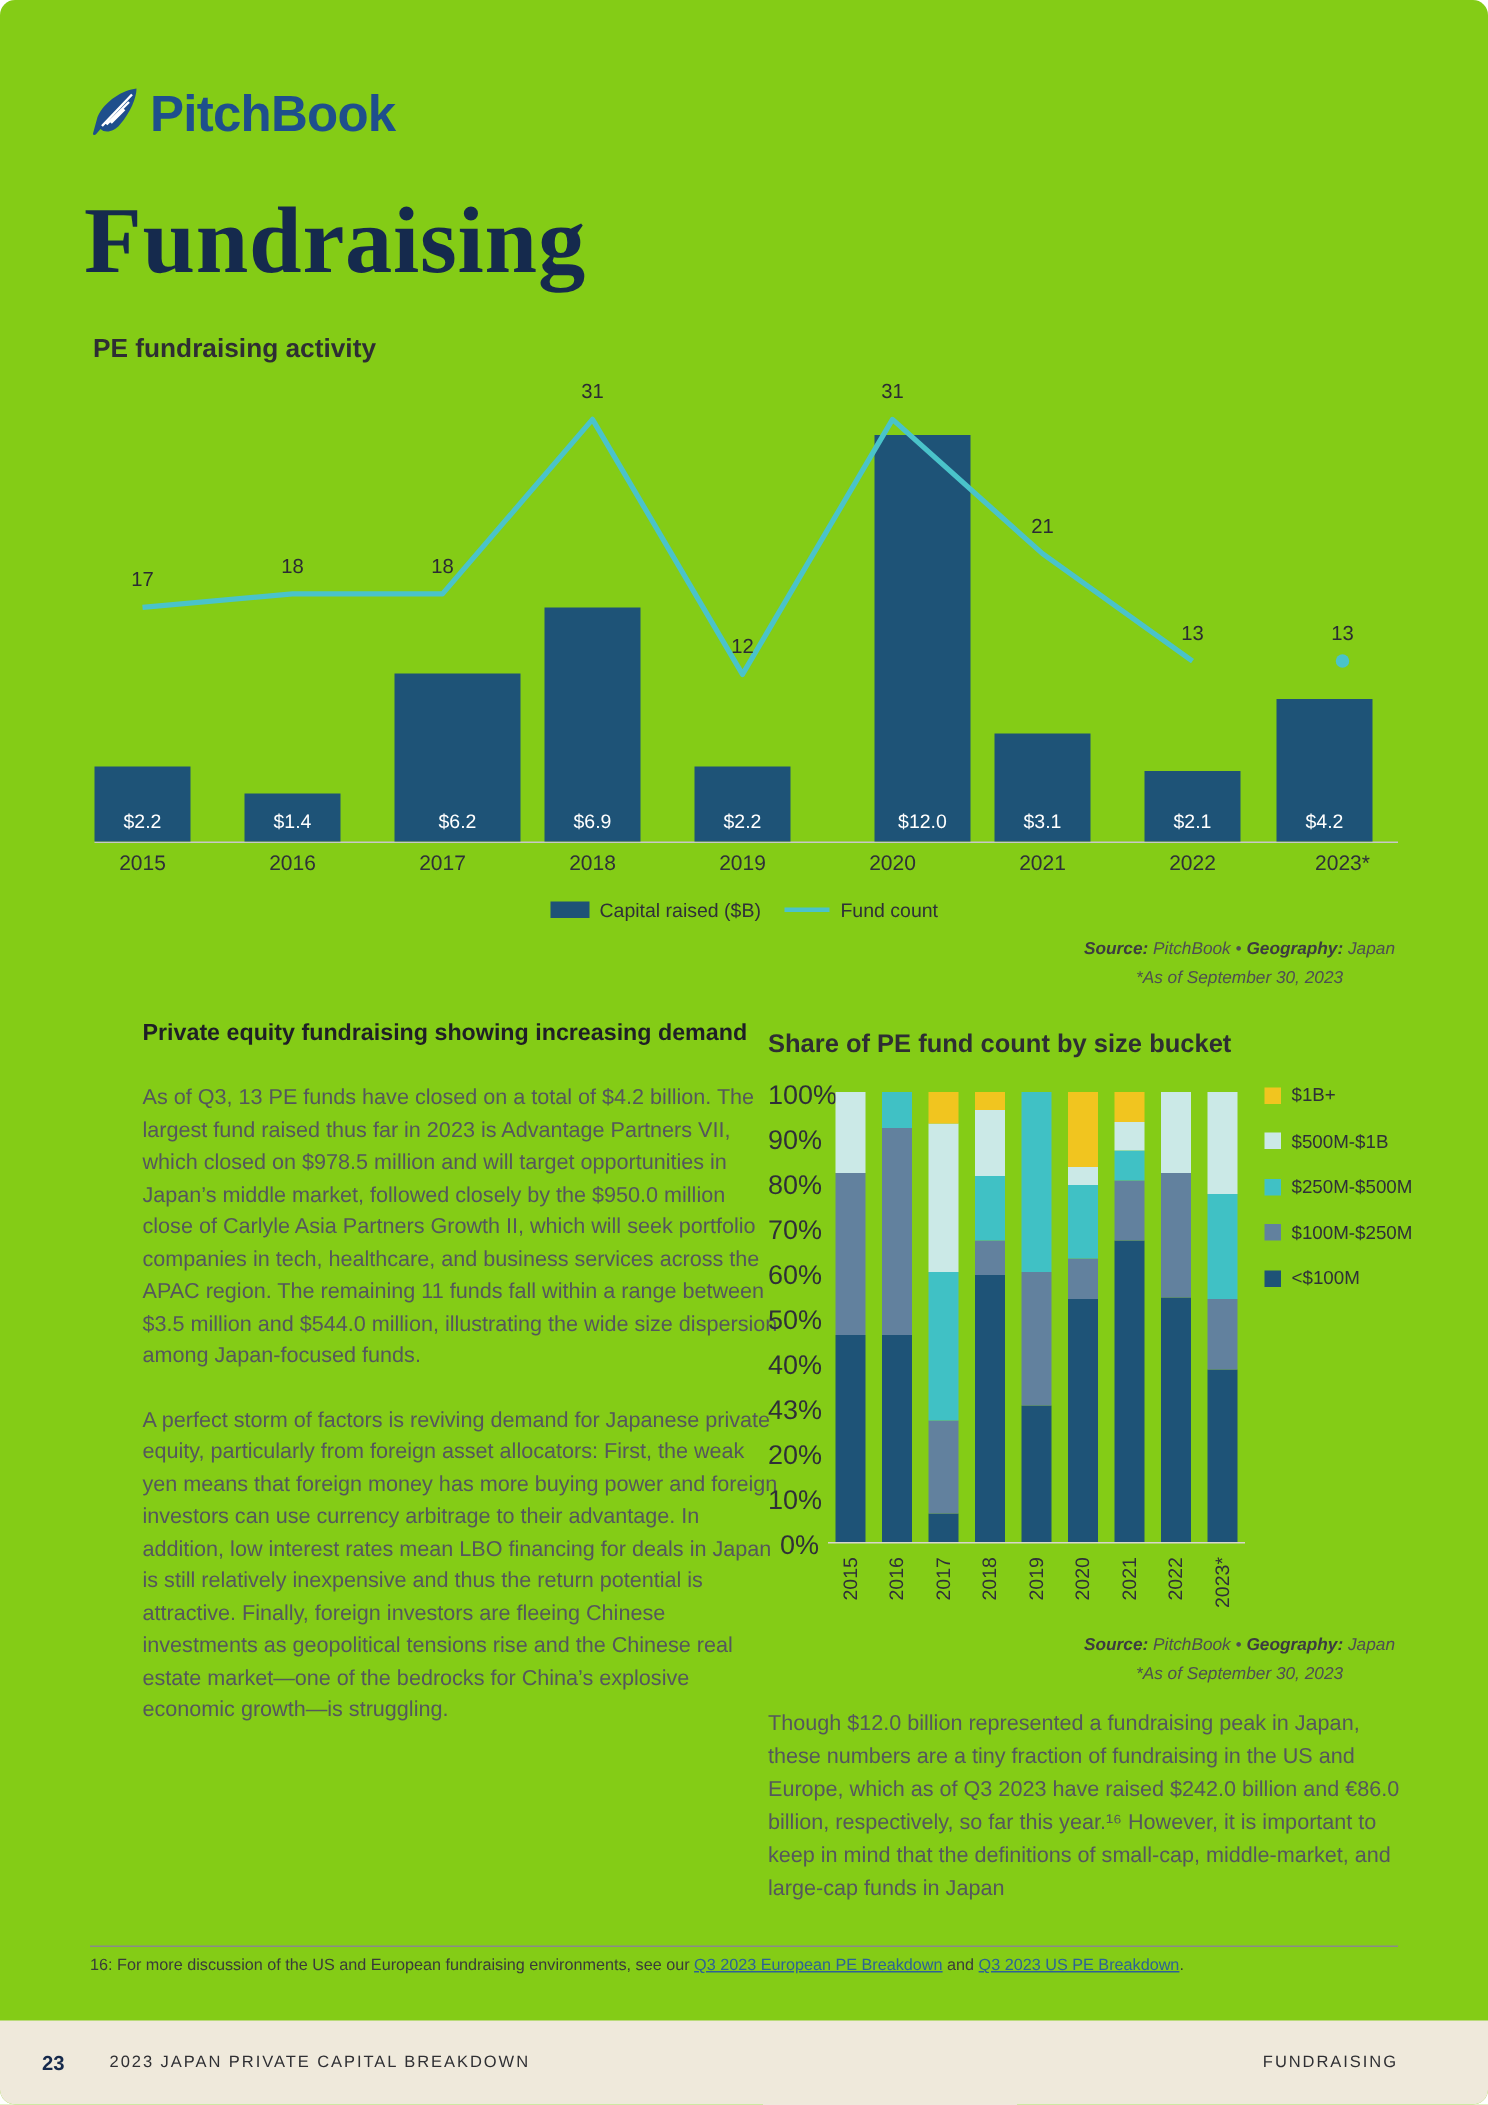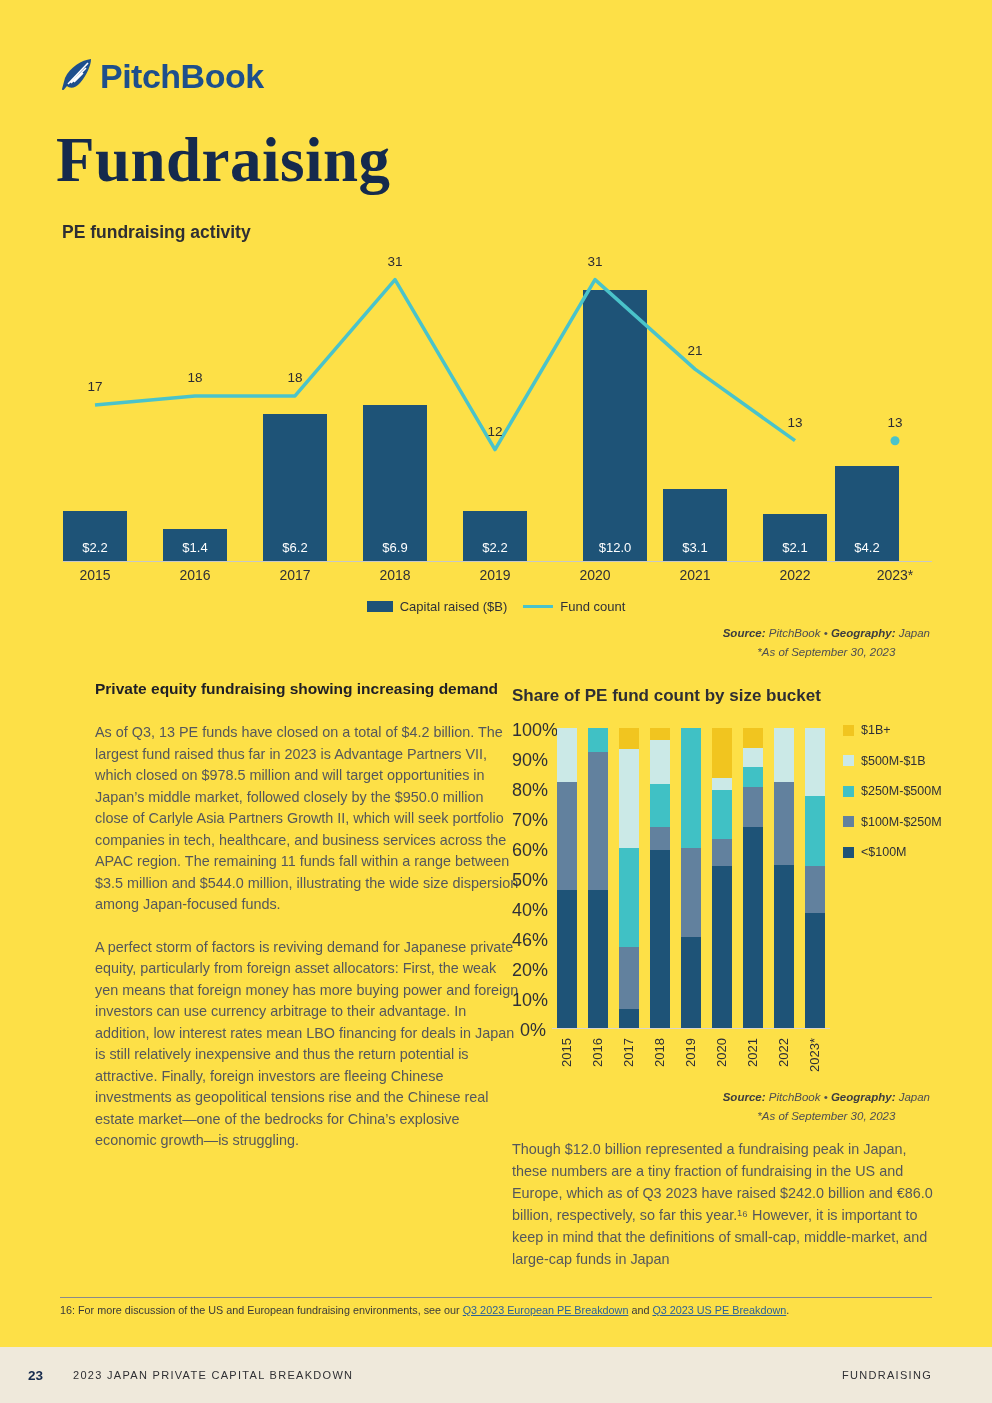--- a/index.html
+++ b/index.html
@@ -1,17 +1,17 @@
 <!DOCTYPE html>
 <html><head>
 <meta charset="utf-8">
 <style>
   html,body{margin:0;padding:0;background:#fff;}
-  .page{position:relative;width:992px;height:1403px;background:#fde047;overflow:hidden;
-        font-family:"Liberation Sans", sans-serif;}
+  .page{position:relative;width:992px;height:1403px;background:#84cc16;overflow:hidden;
+        font-family:"Liberation Sans", sans-serif;border-radius:10px;}
   
   .logo{position:absolute;left:58px;top:56px;display:flex;align-items:center;gap:4px;}
   .logo .wordmark{font-size:34px;font-weight:700;color:#1E4F8C;letter-spacing:-0.5px;}
   .page-title{position:absolute;left:56px;top:124px;margin:0;
       font-family:"Liberation Serif", serif;font-weight:700;font-size:63px;color:#152A4D;letter-spacing:0.5px;}
   .sub-title{position:absolute;left:62px;top:222px;margin:0;font-size:17.5px;font-weight:700;color:#2E2E33;}
 
   
   .chart1{position:absolute;left:63px;top:255px;width:869px;height:306px;}
   .chart1 .bar{position:absolute;bottom:0;width:64px;background:#1E5377;}
@@ -86,21 +86,21 @@
   <div class="chart1" id="chart1">
     <div class="axis"></div>
   <div class="bar" style="left: 0px; height: 49.7px; background: rgb(30, 83, 119);">
         <div class="bval">$2.2</div>
       </div>
       <div class="xlab" style="left: -18px;">2015</div>
       <div class="bar" style="left: 100px; height: 31.6px; background: rgb(30, 83, 119);">
         <div class="bval">$1.4</div>
       </div>
       <div class="xlab" style="left: 82px;">2016</div>
-      <div class="bar" style="left: 200px; height: 147px; background: rgb(30, 83, 119);">
+      <div class="bar" style="left: 200px; height: 112px; background: rgb(30, 83, 119); padding-left: 20px;">
         <div class="bval">$6.2</div>
       </div>
       <div class="xlab" style="left: 182px;">2017</div>
       <div class="bar" style="left: 300px; height: 155.9px; background: rgb(30, 83, 119);">
         <div class="bval">$6.9</div>
       </div>
       <div class="xlab" style="left: 282px;">2018</div>
       <div class="bar" style="left: 400px; height: 49.7px; background: rgb(30, 83, 119);">
         <div class="bval">$2.2</div>
       </div>
@@ -110,21 +110,21 @@
       </div>
       <div class="xlab" style="left: 482px;">2020</div>
       <div class="bar" style="left: 600px; height: 72px; background: rgb(30, 83, 119);">
         <div class="bval">$3.1</div>
       </div>
       <div class="xlab" style="left: 582px;">2021</div>
       <div class="bar" style="left: 700px; height: 47.5px; background: rgb(30, 83, 119);">
         <div class="bval">$2.1</div>
       </div>
       <div class="xlab" style="left: 682px;">2022</div>
-      <div class="bar" style="left: 772px; height: 94.9px; background: rgb(30, 83, 119);">
+      <div class="bar" style="left: 788px; height: 94.9px; background: rgb(30, 83, 119);">
         <div class="bval">$4.2</div>
       </div>
       <div class="xlab" style="left: 782px;">2023*</div>
       <svg width="869" height="306">
         <polyline points="32,149.9 132,140.9 232,140.9 332,24.6 432,194.6 532,24.6 632,114.1 732,185.7" fill="none" stroke="#4AC3CA" stroke-width="3.5" stroke-linejoin="round"></polyline>
         <circle cx="832" cy="185.7" r="4.5" fill="#4AC3CA"></circle>
         <text x="32" y="135.9" text-anchor="middle" fill="#2B2B33" font-size="13.5">17</text>
         <text x="132" y="126.9" text-anchor="middle" fill="#2B2B33" font-size="13.5">18</text>
         <text x="232" y="126.9" text-anchor="middle" fill="#2B2B33" font-size="13.5">18</text>
         <text x="332" y="10.6" text-anchor="middle" fill="#2B2B33" font-size="13.5">31</text>
@@ -180,21 +180,21 @@
           <span>$100M-$250M</span>
         </div>
         <div class="item">
           <span class="sw" style="background: rgb(30, 83, 119);"></span>
           <span>&lt;$100M</span>
         </div>
       </div>
   <div class="ylab" style="top: 305px;">0%</div>
       <div class="ylab" style="top: 275px;">10%</div>
       <div class="ylab" style="top: 245px;">20%</div>
-      <div class="ylab" style="top: 215px;">46%</div>
+      <div class="ylab" style="top: 215px;">43%</div>
       <div class="ylab" style="top: 185px;">40%</div>
       <div class="ylab" style="top: 155px;">50%</div>
       <div class="ylab" style="top: 125px;">60%</div>
       <div class="ylab" style="top: 95px;">70%</div>
       <div class="ylab" style="top: 65px;">80%</div>
       <div class="ylab" style="top: 35px;">90%</div>
       <div class="ylab" style="top: 5px;">100%</div>
       <div class="axis2" style="left: 40px; top: 313px; width: 278px;"></div>
       <div class="sbar" style="left: 45px; top: 13px; height: 300px;">
         <div class="seg" style="bottom: 0px; height: 138px; background: rgb(30, 83, 119);"></div>

